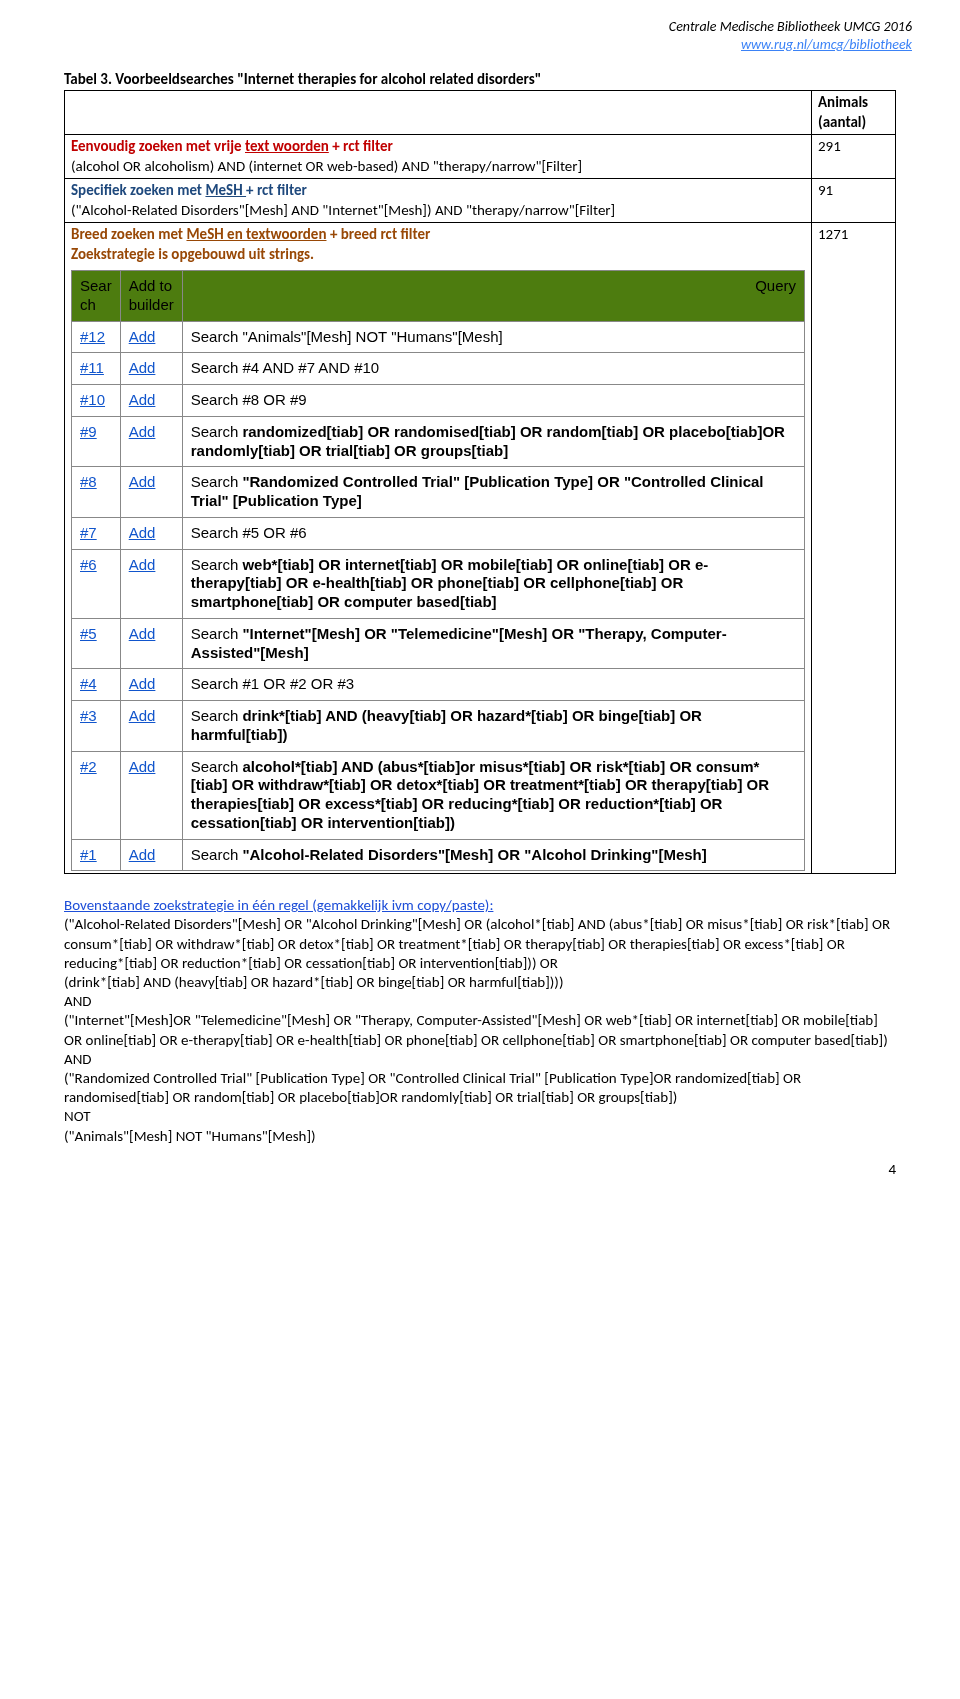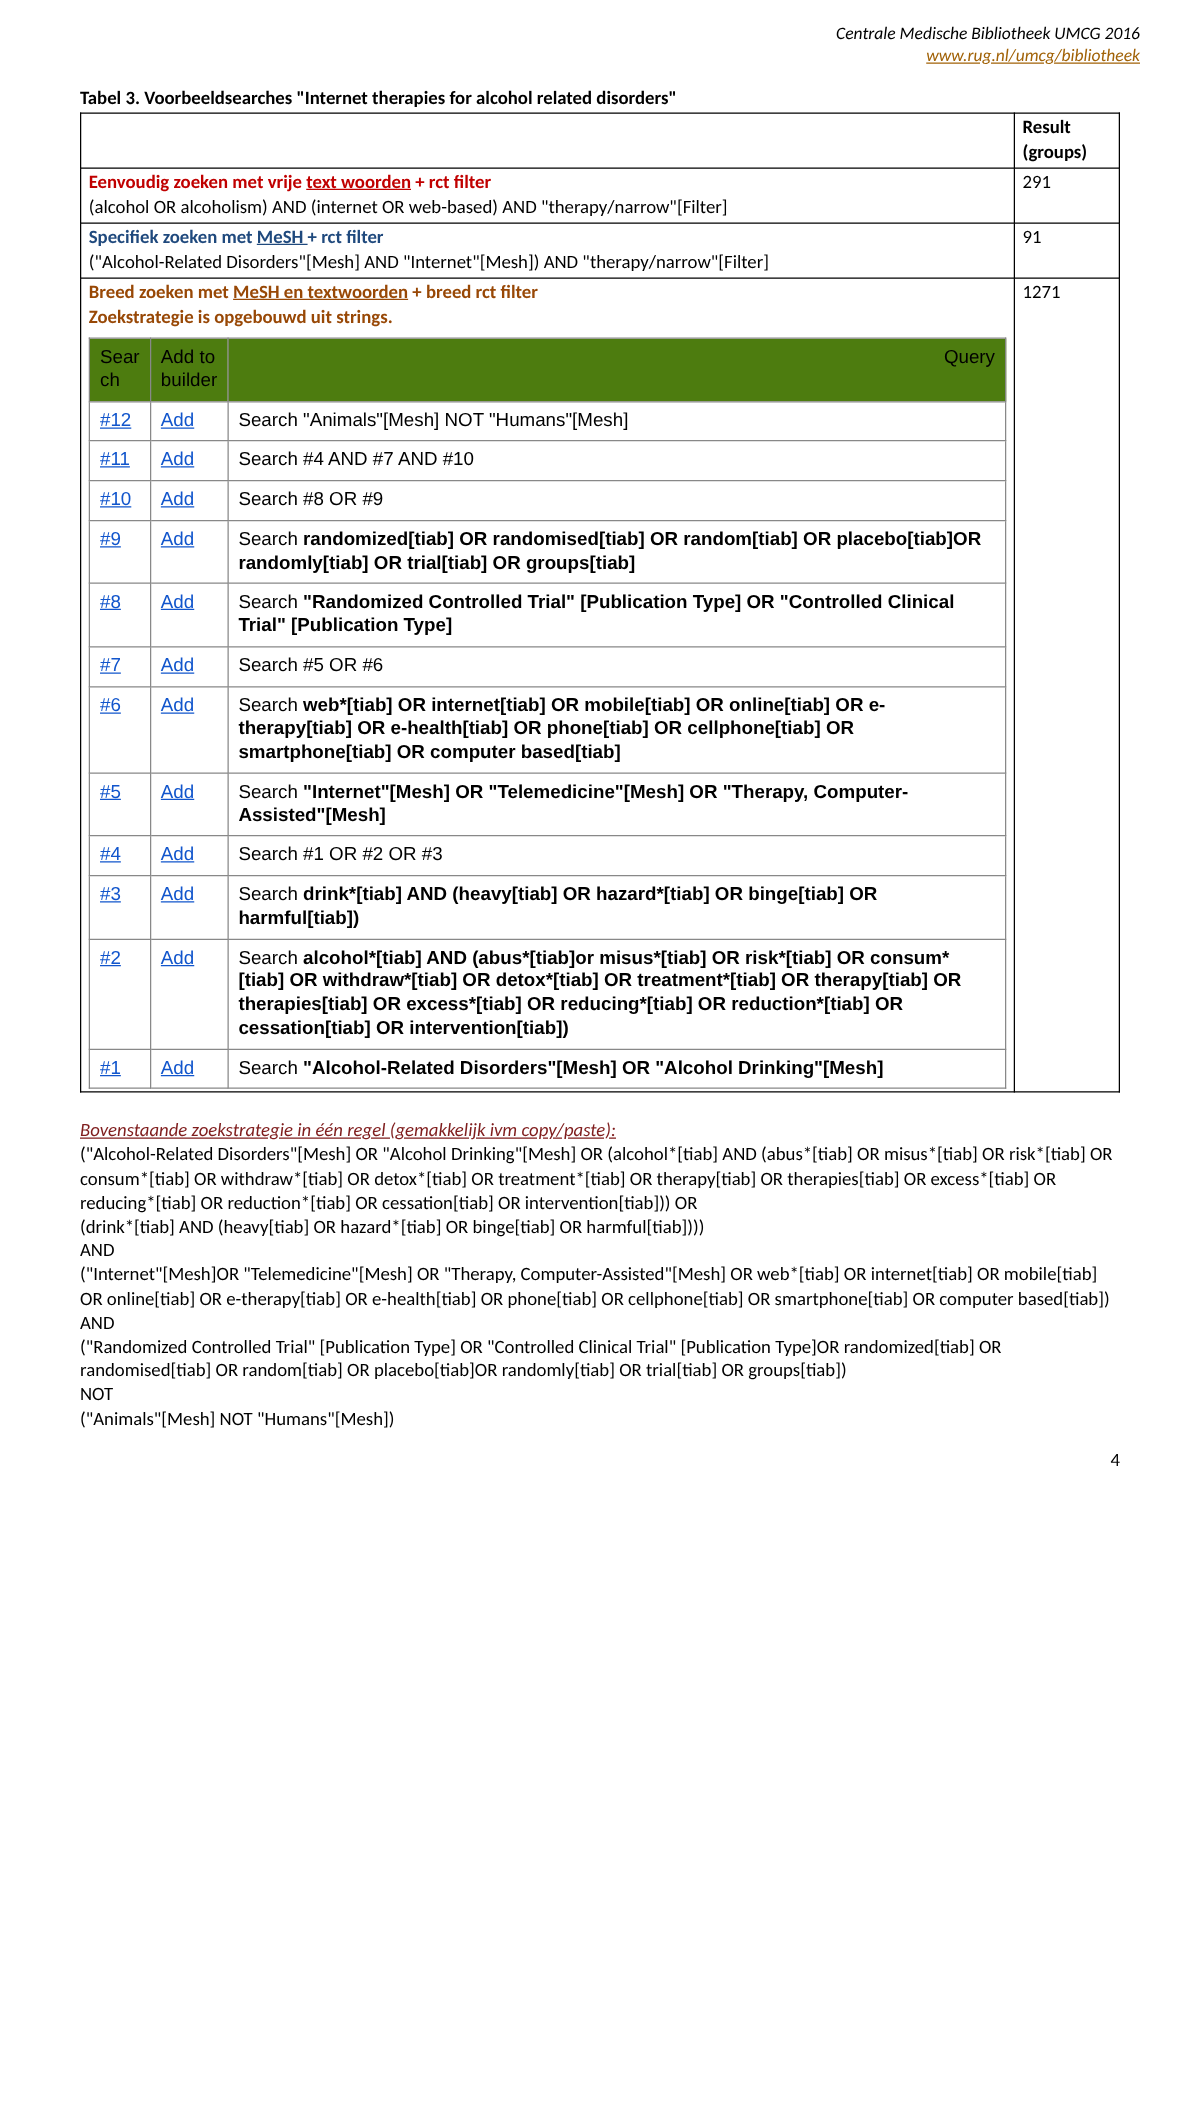--- a/index.html
+++ b/index.html
@@ -19,21 +19,21 @@
     position: absolute;
     top: 18px;
     right: 48px;
     text-align: right;
     font-style: italic;
     font-family: "Calibri", serif;
     font-size: 14px;
     line-height: 1.25;
   }
   .header-right a {
-    color: #a16207;
+    color: #3b82f6;
     text-decoration: underline;
   }
   .table-caption {
     font-size: 15px;
     margin-top: 42px;
     font-family: "Calibri", sans-serif;
   }
   table.outer {
     width: 100%;
     border-collapse: collapse;
@@ -98,22 +98,21 @@
     text-decoration: underline;
   }
 
   .footer-para {
     margin-top: 22px;
     font-size: 15px;
     line-height: 1.28;
     font-family: "Calibri", sans-serif;
   }
   .footer-header {
-    color: #7f1d1d;
-    font-style: italic;
+    color: #1d4ed8;
     text-decoration: underline;
   }
   .page-num {
     text-align: right;
     font-size: 15px;
     margin-top: 14px;
   }
 </style>
 </head>
 <body>
@@ -130,21 +129,21 @@
   </div>
 
   <table class="outer">
     <colgroup>
       <col>
       <col class="col-result">
     </colgroup>
     <tbody>
         <tr>
       <th></th>
-      <th>Result (groups)</th>
+      <th>Animals (aantal)</th>
     </tr>
 
     <tr>
       <td>
         <span class="red-title">
           <span>Eenvoudig zoeken met vrije </span><span class="ul">text woorden</span><span> +  rct filter</span>
         </span><br>
         <span>(alcohol OR alcoholism) AND (internet OR web-based) AND "therapy/narrow"[Filter]</span>
       </td>
       <td>291</td>

